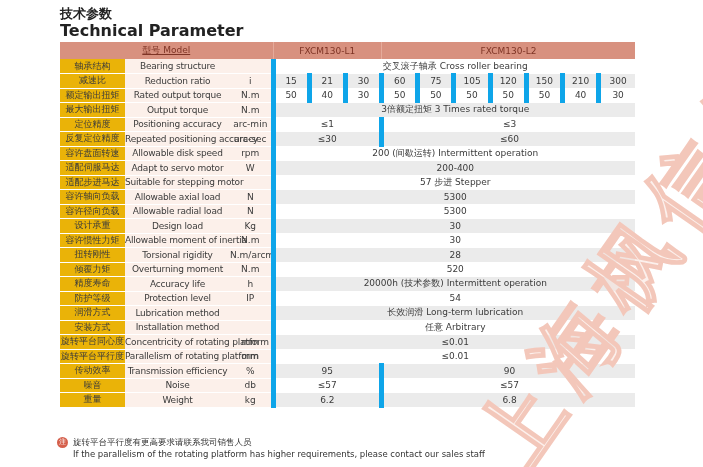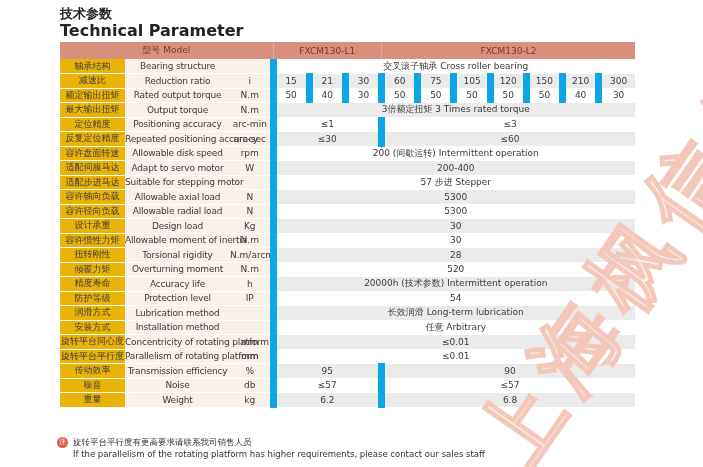--- a/index.html
+++ b/index.html
@@ -25,21 +25,21 @@
     width: 575px;
     border-collapse: collapse; table-layout: fixed;
   }
   table.spec th {
     background: #d8917f; color: #7e3425;
     font-size: 9px; font-weight: normal;
     height: 17px; text-align: center;
     border-left: 1px solid #e5ab9b;
     overflow: hidden; white-space: nowrap;
   }
-  table.spec th:first-child { border-left: none; }
+  table.spec th:first-child { border-left: none; text-decoration: underline; }
   table.spec td {
     height: 14.5px;
     font-size: 9px; color: #3b3b3b;
     text-align: center; vertical-align: middle;
     border-bottom: 1px solid #ffffff;
     white-space: nowrap;
     padding: 0;
   }
   td.zh {
     background: #eab308; text-align: left; padding-left: 4px;
@@ -48,21 +48,21 @@
   td.en {
     background: #fcf0ea; text-align: left; padding-left: 2px;
     font-size: 6.5px; letter-spacing: -0.2px; color: #4a4a4a;
     overflow: visible;
     margin-left: 36px;
   }
   td.unit {
     background: #fcf0ea; font-size: 7px; color: #4a4a4a;
     overflow: hidden;
   }
-  td.val { border-left: 7px solid #0ea5e9; }
+  td.val { border-left: 5px solid #0ea5e9; }
   tr.even td.val { background: #ebebeb; text-align: center; }
   tr.odd  td.val { background: #ffffff; }
   .footnote {
     position: absolute; left: 57px; top: 436px;
     display: flex; align-items: flex-start;
   }
   .note-badge {
     width: 11px; height: 11px; border-radius: 50%;
     background: #d5604c; color: #ffffff;
     font-size: 7px; line-height: 11px; text-align: center;

